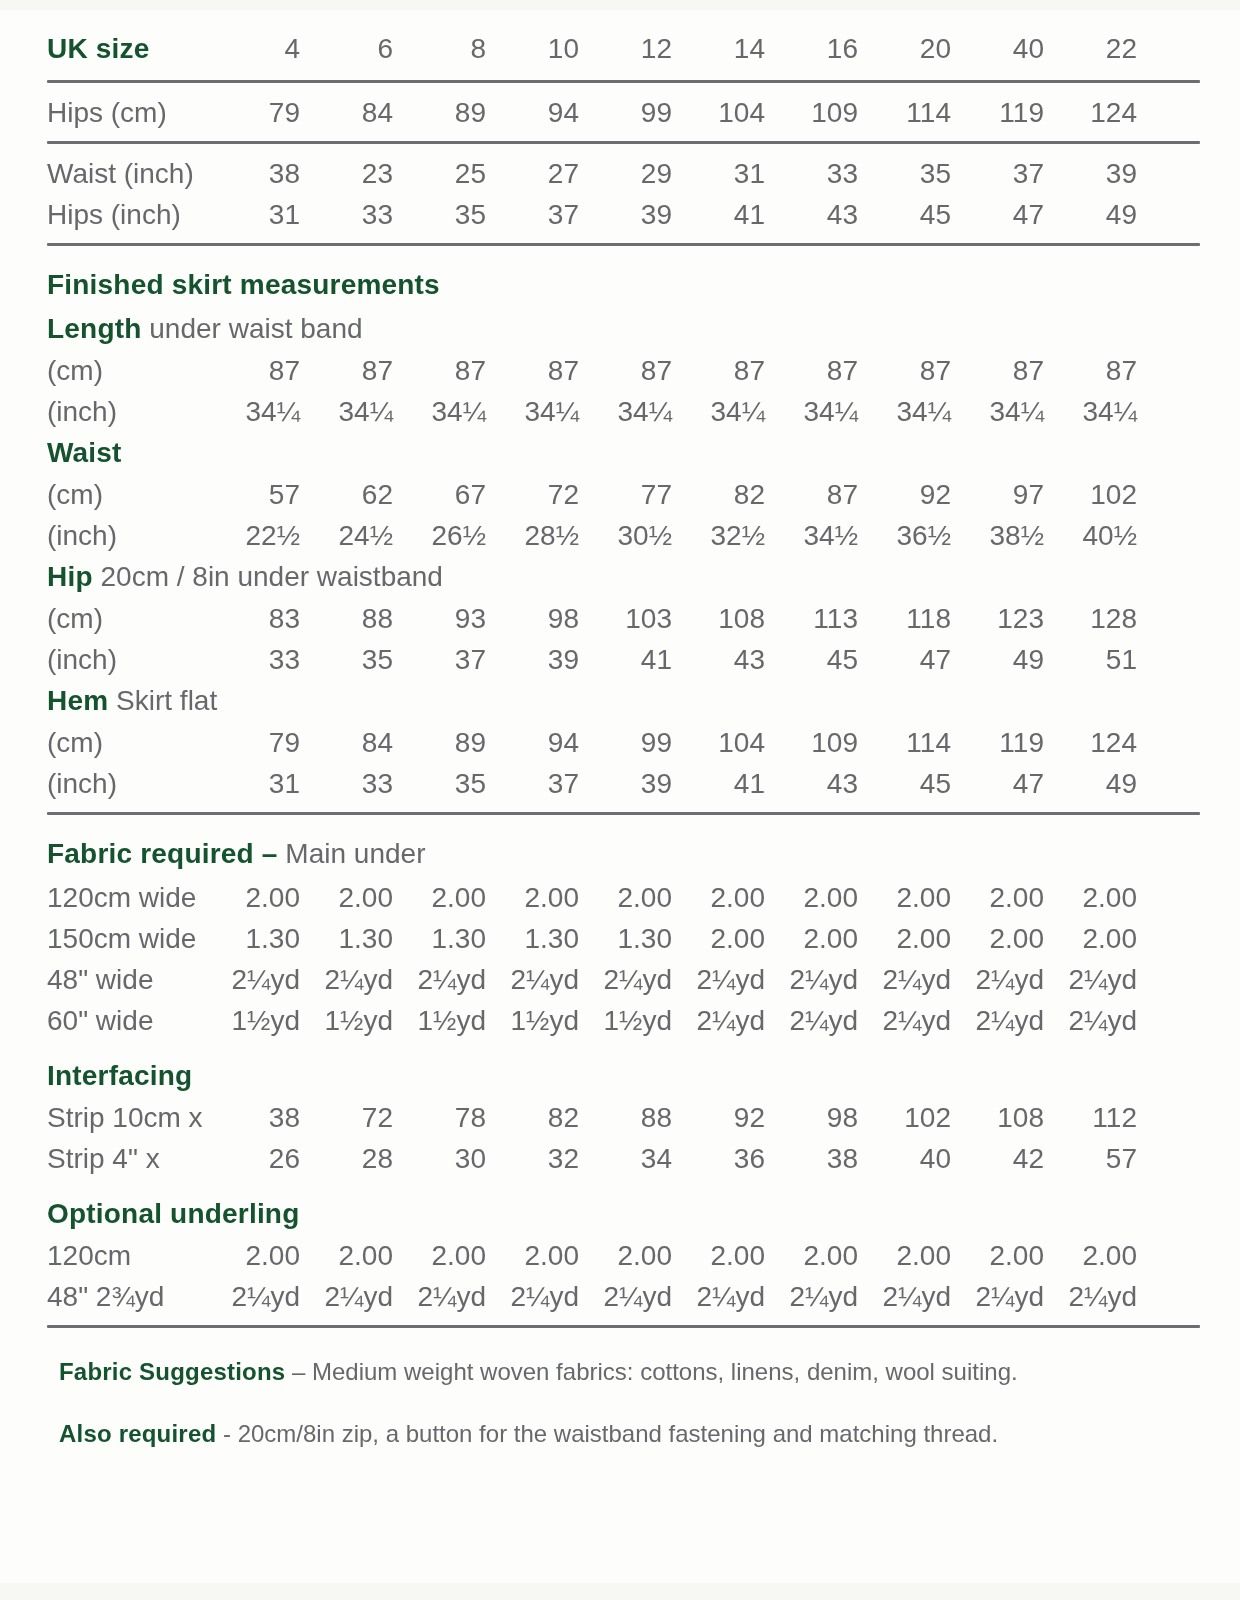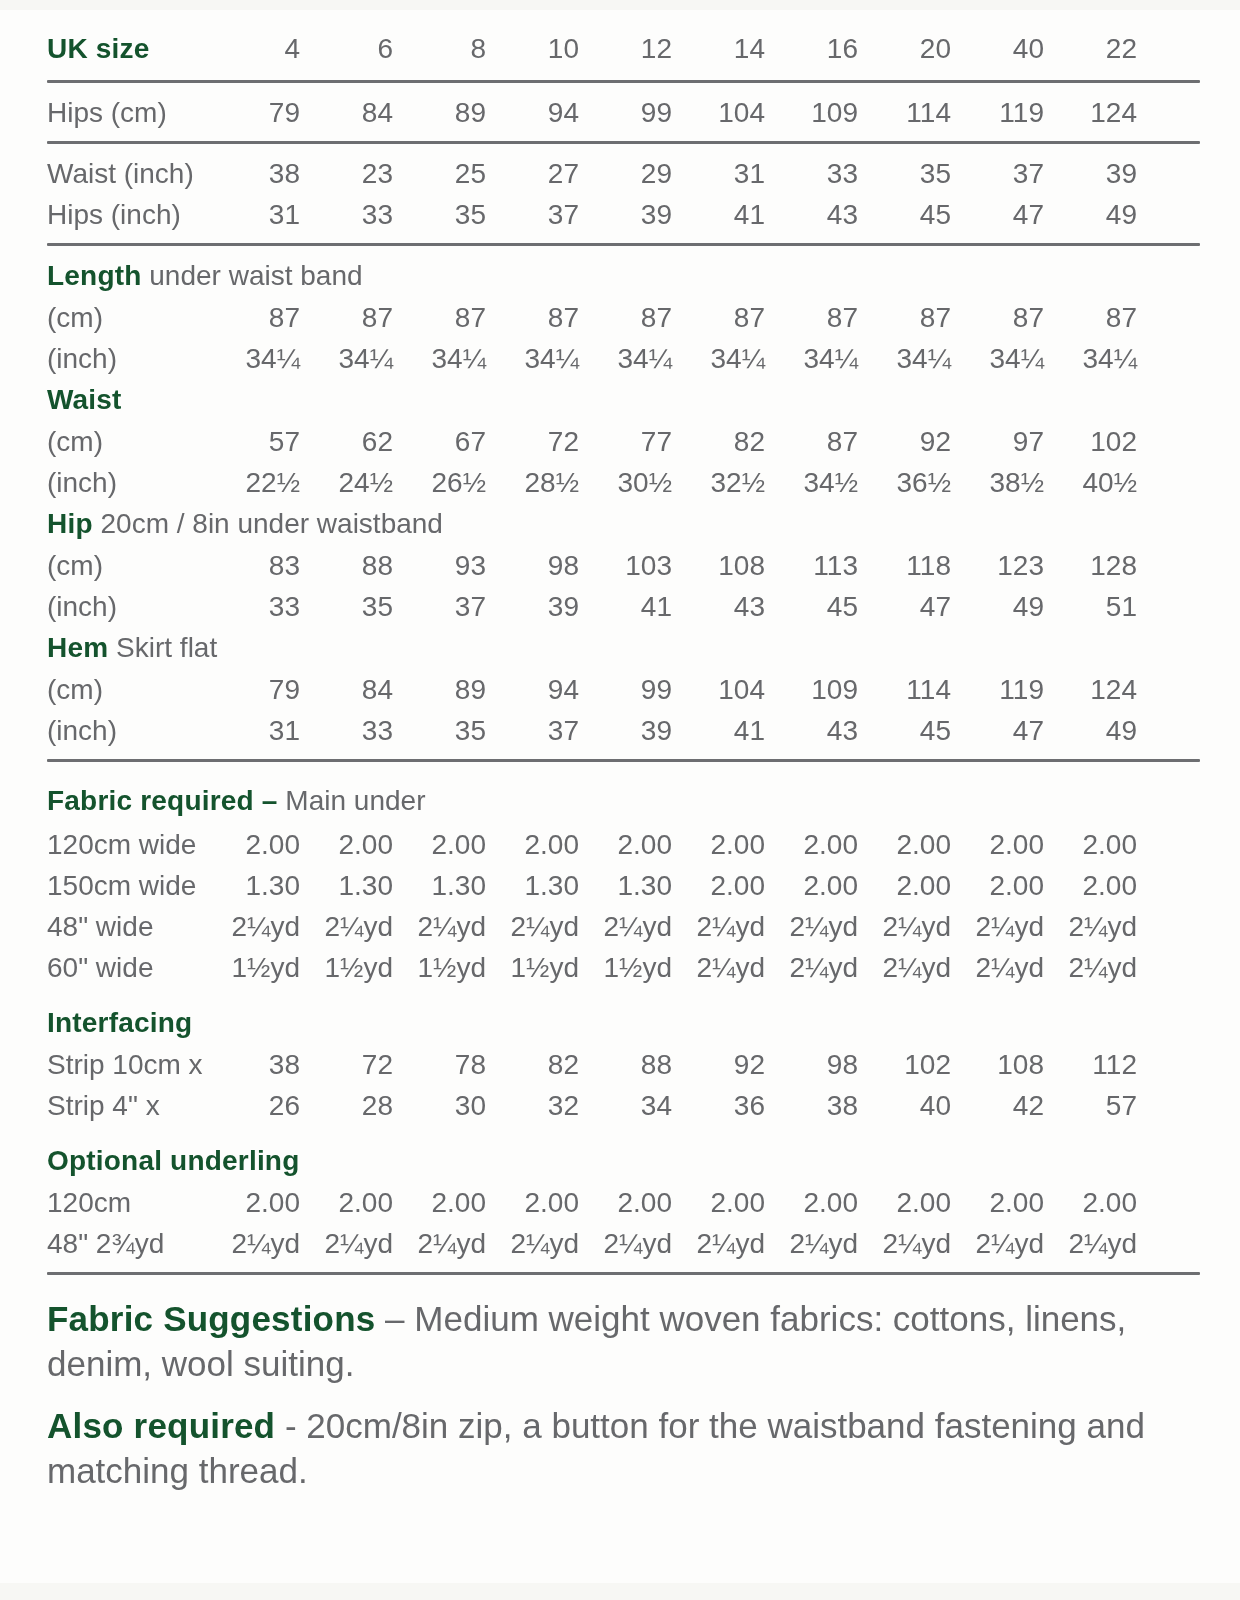--- a/index.html
+++ b/index.html
@@ -21,21 +21,21 @@
   td.val{text-align:right}
   td.label{text-align:left}
   .b{font-weight:700;color:#14532d;letter-spacing:.2px}
   tr.title-row td{height:47px;padding-top:6px}
   tr.subtitle-row td{height:42px}
   tr.subtitle-row.gap td{padding-top:14px}
   tr.rule-row td{padding:8px 0 9px}
   .rule{height:3px;background:#6d6e71;border-radius:1px}
 
   .notes{margin-top:12px;max-width:1125px}
-  .note{font-size:35px;line-height:45px;margin:0 0 17px 0;color:#67686b}
+  .note{font-size:24px;line-height:45px;margin:0 0 17px 12px;color:#67686b}
 </style>
 </head>
 <body>
 
 <div class="edge-band top"></div>
 
 <div class="page">
   <table>
     <colgroup>
       <col style="width:160px">
@@ -116,20 +116,23 @@
           <td class="val">45</td>
           <td class="val">47</td>
           <td class="val">49</td>
           <td></td>
         </tr>
         <tr class="rule-row">
           <td colspan="12">
             <div class="rule"></div>
           </td>
         </tr>
+        <tr class="title-row">
+          <td colspan="12"><span class="b">Finished skirt measurements</span></td>
+        </tr>
         <tr class="subtitle-row">
           <td colspan="12"><span class="b">Length</span><span> under waist band</span></td>
         </tr>
         <tr class="data-row">
           <td class="label">(cm)</td>
           <td class="val">87</td>
           <td class="val">87</td>
           <td class="val">87</td>
           <td class="val">87</td>
           <td class="val">87</td>

